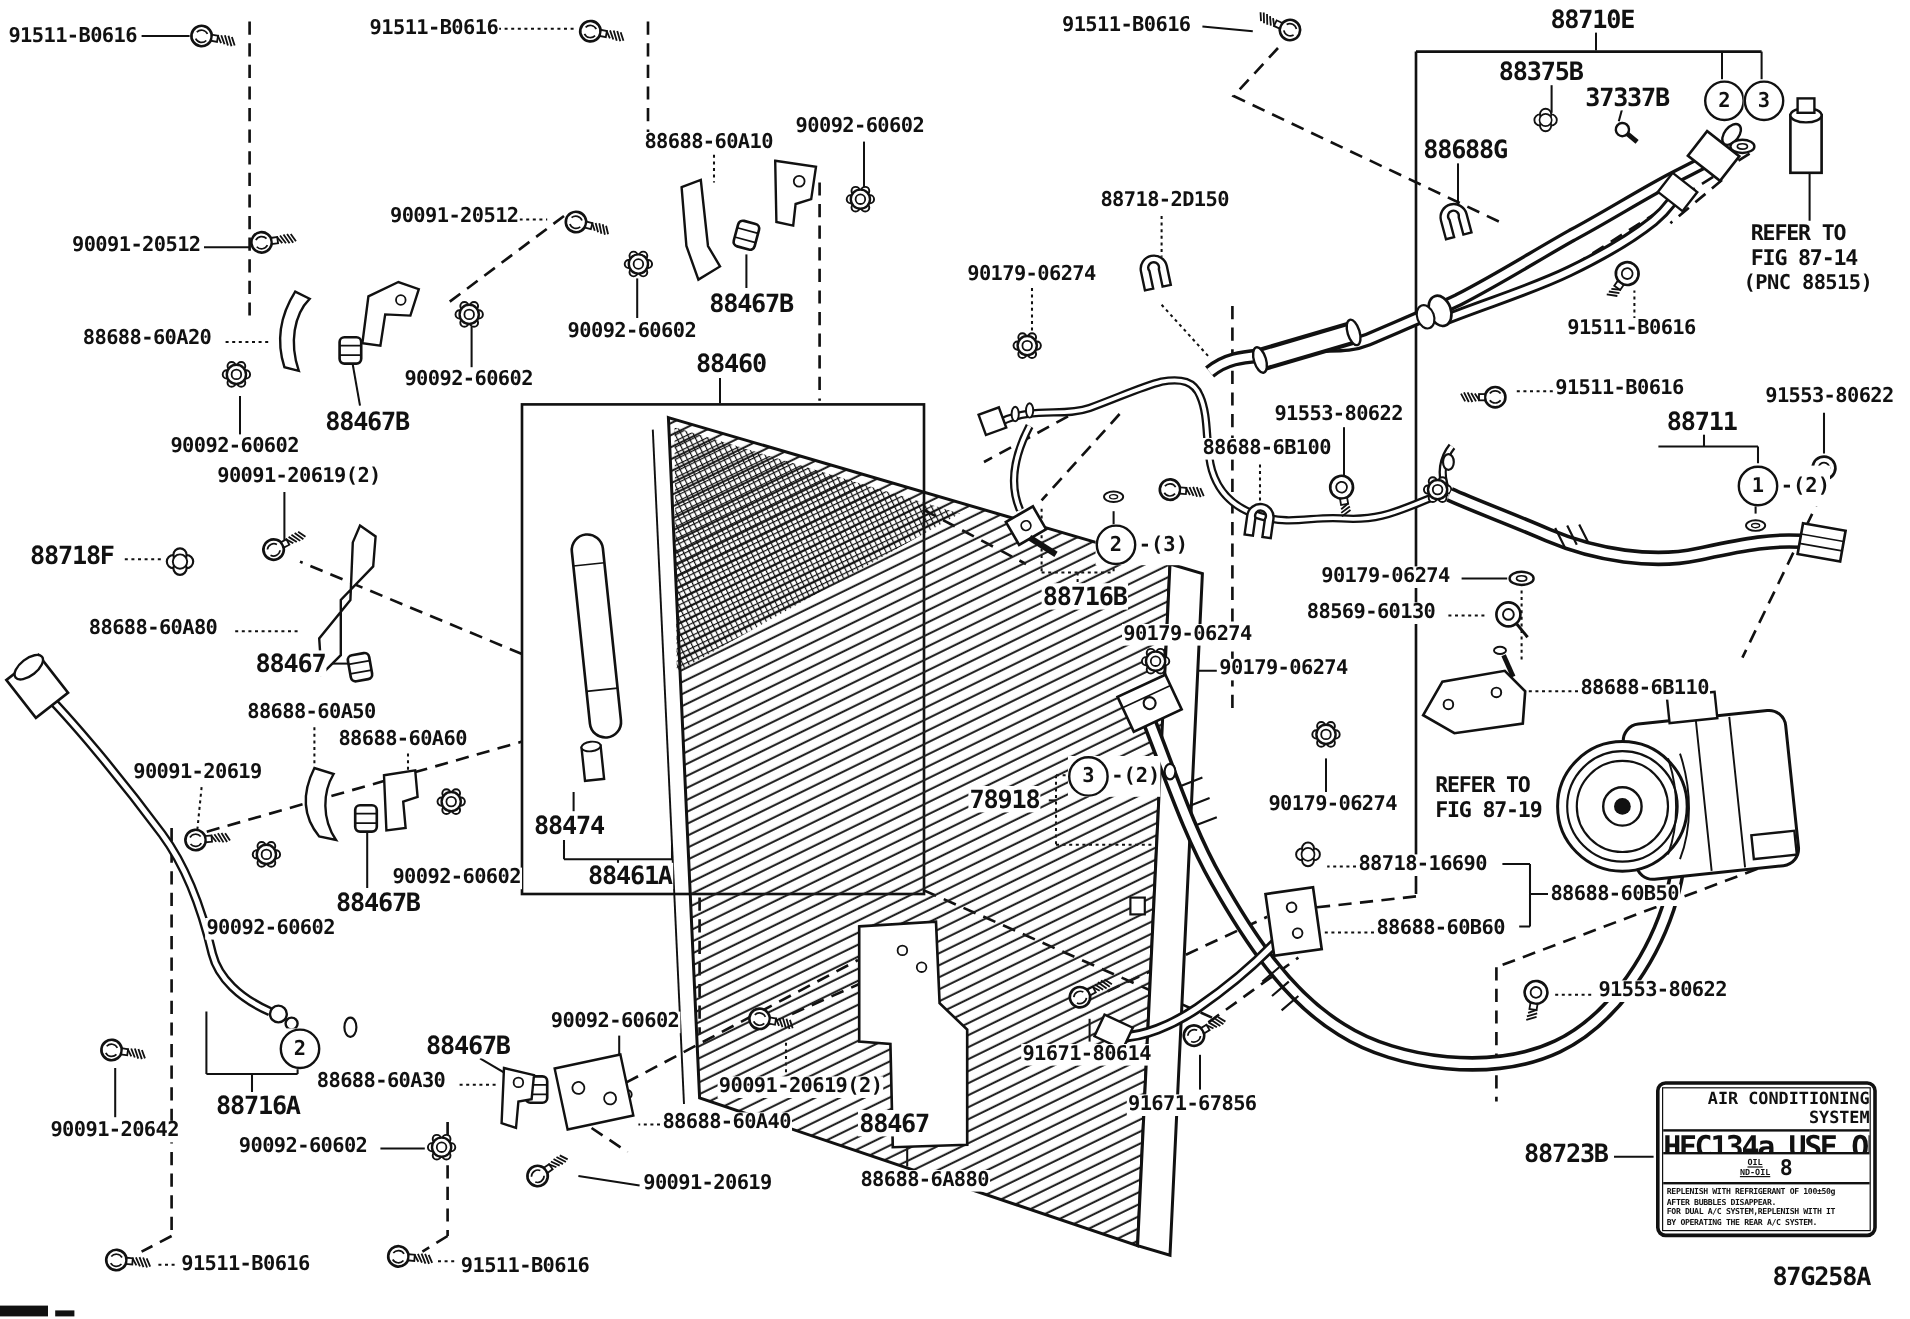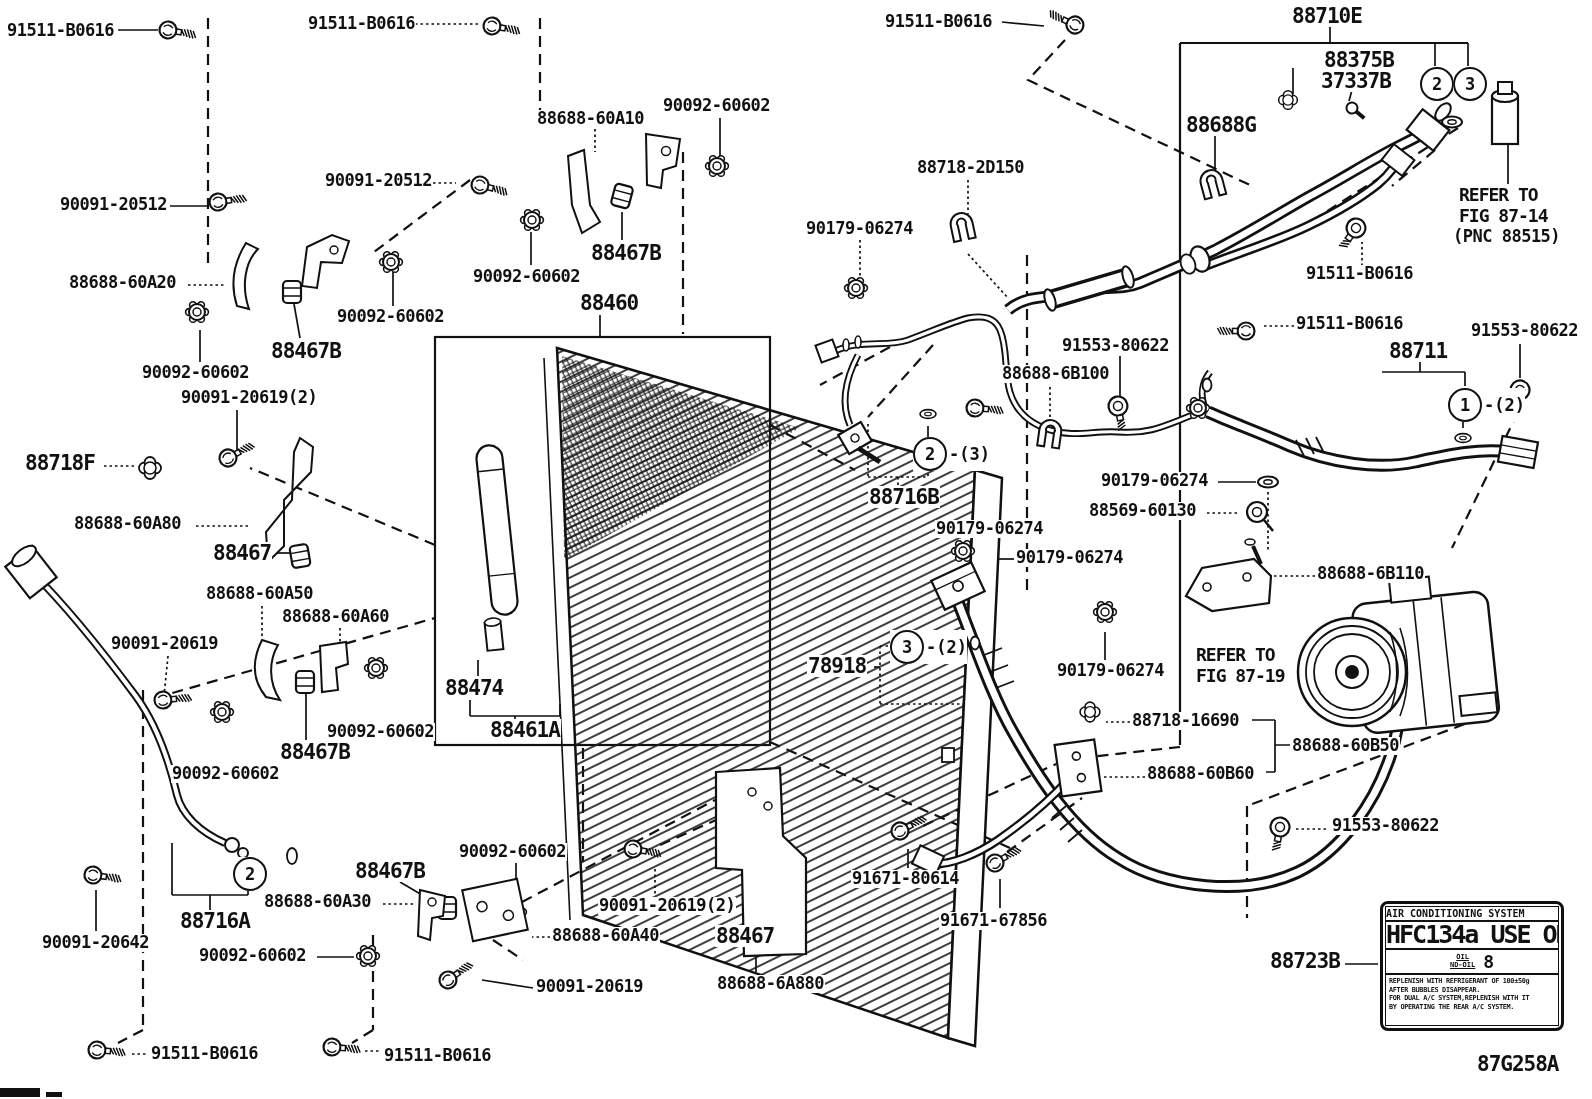--- a/index.html
+++ b/index.html
@@ -11,21 +11,21 @@
   .big{font-size:21px;letter-spacing:-1px;}
   .ref{font-size:18px;letter-spacing:-1px;}
   .co{position:absolute;display:flex;align-items:center;background:#fff;}
   .circ{display:inline-flex;align-items:center;justify-content:center;width:30px;height:30px;
         border:2.5px solid #111;border-radius:50%;font-size:17px;font-weight:bold;background:#fff;}
   .suf{font-size:17px;font-weight:bold;margin-left:2px;}
   
   #sticker{position:absolute;left:1380px;top:901px;width:184px;height:130px;border:3px solid #111;
            border-radius:8px;background:#fff;padding:2px;box-sizing:border-box;}
   #sticker .inner{border:1.5px solid #111;height:100%;box-sizing:border-box;display:flex;flex-direction:column;}
-  #sticker .hd{font-size:10px;font-weight:bold;text-align:left;letter-spacing:0;padding:1px 0;}
+  #sticker .hd{font-size:14px;font-weight:bold;text-align:right;letter-spacing:0;padding:1px 0;}
   #sticker .main{border-top:2px solid #111;border-bottom:2px solid #111;font-size:25px;font-weight:bold;
                  text-align:center;letter-spacing:-2px;line-height:1.05;transform-origin:center;
                  white-space:nowrap;overflow:hidden;}
   #sticker .oilrow{display:flex;align-items:center;justify-content:center;gap:8px;border-bottom:2px solid #111;padding:1px 0;}
   #sticker .oil{font-size:7px;font-weight:bold;line-height:1.1;text-align:center;text-decoration:underline;}
   #sticker .oilnum{font-size:18px;font-weight:bold;}
   #sticker .fine{font-size:6.8px;font-weight:bold;line-height:1.25;padding:2px 3px;letter-spacing:-0.3px;}
 </style>
 </head>
 <body>
@@ -407,21 +407,21 @@
 <g>
   <rect x="0" y="1088" width="40" height="9" fill="#111"></rect>
   <rect x="46" y="1092" width="16" height="5" fill="#111"></rect>
 </g>
 </svg>
 
 <div class="lbl" style="left:6px;top:22px">91511-B0616</div>
 <div class="lbl" style="left:307px;top:15px">91511-B0616</div>
 <div class="lbl" style="left:884px;top:13px">91511-B0616</div>
 <div class="lbl big" style="left:1291px;top:5px">88710E</div>
-<div class="lbl big" style="left:1323px;top:49px">88375B</div>
+<div class="lbl big" style="left:1248px;top:49px">88375B</div>
 <div class="lbl big" style="left:1320px;top:70px">37337B</div>
 <div class="lbl" style="left:662px;top:97px">90092-60602</div>
 <div class="lbl" style="left:536px;top:110px">88688-60A10</div>
 <div class="lbl big" style="left:1185px;top:114px">88688G</div>
 <div class="lbl" style="left:916px;top:159px">88718-2D150</div>
 <div class="lbl" style="left:324px;top:172px">90091-20512</div>
 <div class="lbl" style="left:59px;top:196px">90091-20512</div>
 <div class="lbl ref" style="left:1458px;top:186px">REFER TO</div>
 <div class="lbl ref" style="left:1458px;top:207px">FIG 87-14</div>
 <div class="lbl" style="left:1452px;top:228px">(PNC 88515)</div>

